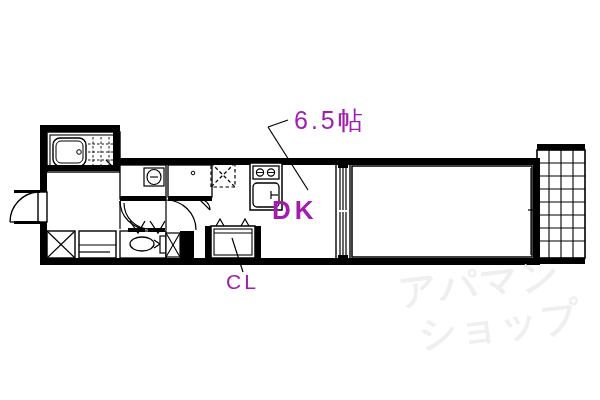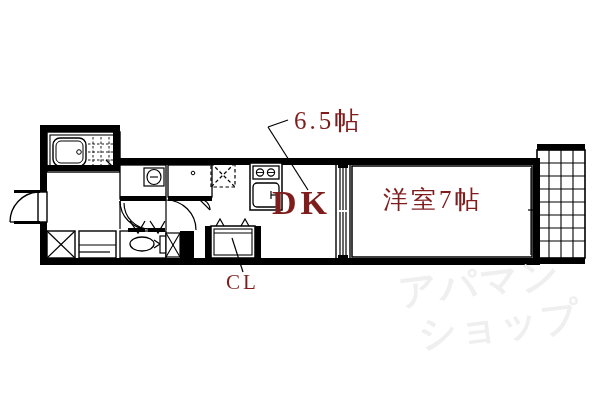--- a/index.html
+++ b/index.html
@@ -5,21 +5,21 @@
   html,body{margin:0;padding:0;background:#ffffff;}
   body{width:600px;height:400px;overflow:hidden;
        font-family:"Liberation Sans","DejaVu Sans",sans-serif;}
   #stage{position:relative;width:600px;height:400px;background:#fff;}
   #plan{position:absolute;left:0;top:0;width:600px;height:400px;}
   .wm{position:absolute;pointer-events:none;user-select:none;
       color:#efefef;font-weight:bold;letter-spacing:2px;
       font-family:"DejaVu Sans",sans-serif;}
   #wm1{left:398px;top:258px;font-size:38px;transform:rotate(-7deg);}
   #wm2{left:418px;top:300px;font-size:38px;transform:rotate(-7deg);}
-  .lbl{position:absolute;color:#7f1d1d;font-family:Liberation Serif, serif;}
+  .lbl{position:absolute;color:#a21caf;font-family:Liberation Sans, sans-serif;}
 </style>
 </head>
 <body>
 
 <div id="stage">
 
   <svg id="plan" viewBox="0 0 600 400">
 
     <g>
       <rect x="537" y="150" width="48" height="108" fill="#fff" stroke="#000" stroke-width="1.6"></rect>
@@ -206,22 +206,21 @@
       <line x1="268" y1="127" x2="288" y2="120" stroke="#000" stroke-width="1.2"></line>
       <line x1="268" y1="127" x2="308" y2="190" stroke="#000" stroke-width="1.2"></line>
 
       <line x1="232" y1="238" x2="243" y2="272" stroke="#000" stroke-width="1.2"></line>
     </g>
 
   </svg>
 
   <div class="lbl" style="left:294px;top:104px;font-size:25px;letter-spacing:3px;">6.5帖</div>
 
-  <div class="lbl" style="left:272px;top:184px;font-size:34px;font-weight:bold;letter-spacing:4px;text-align:right;">DK</div>
-
-  <div class="lbl" style="left:383px;top:183px;font-size:25px;letter-spacing:3px;">洋室7帖</div>
+  <div class="lbl" style="left:272px;top:195px;font-size:26px;font-weight:bold;letter-spacing:4px;text-align:right;">DK</div>
+
 
   <div class="lbl" style="left:226px;top:270px;font-size:21px;letter-spacing:3px;">CL</div>
 
   <div class="wm" id="wm1">アパマン</div>
   <div class="wm" id="wm2">ショップ</div>
 
 </div>
 
 </body></html>

